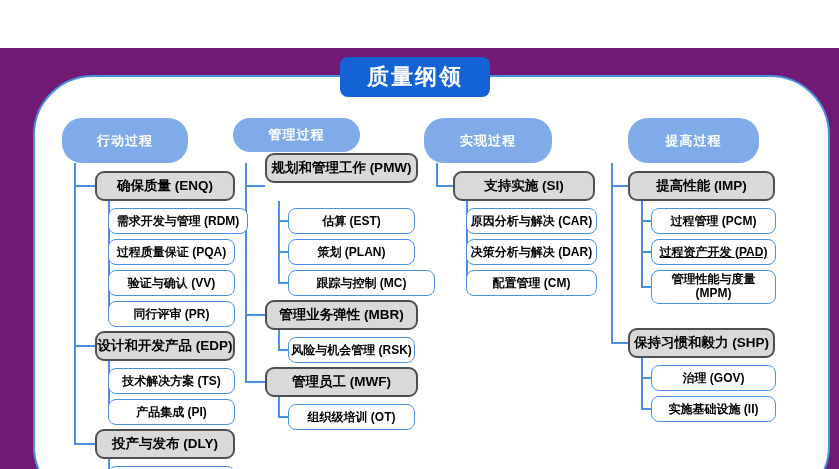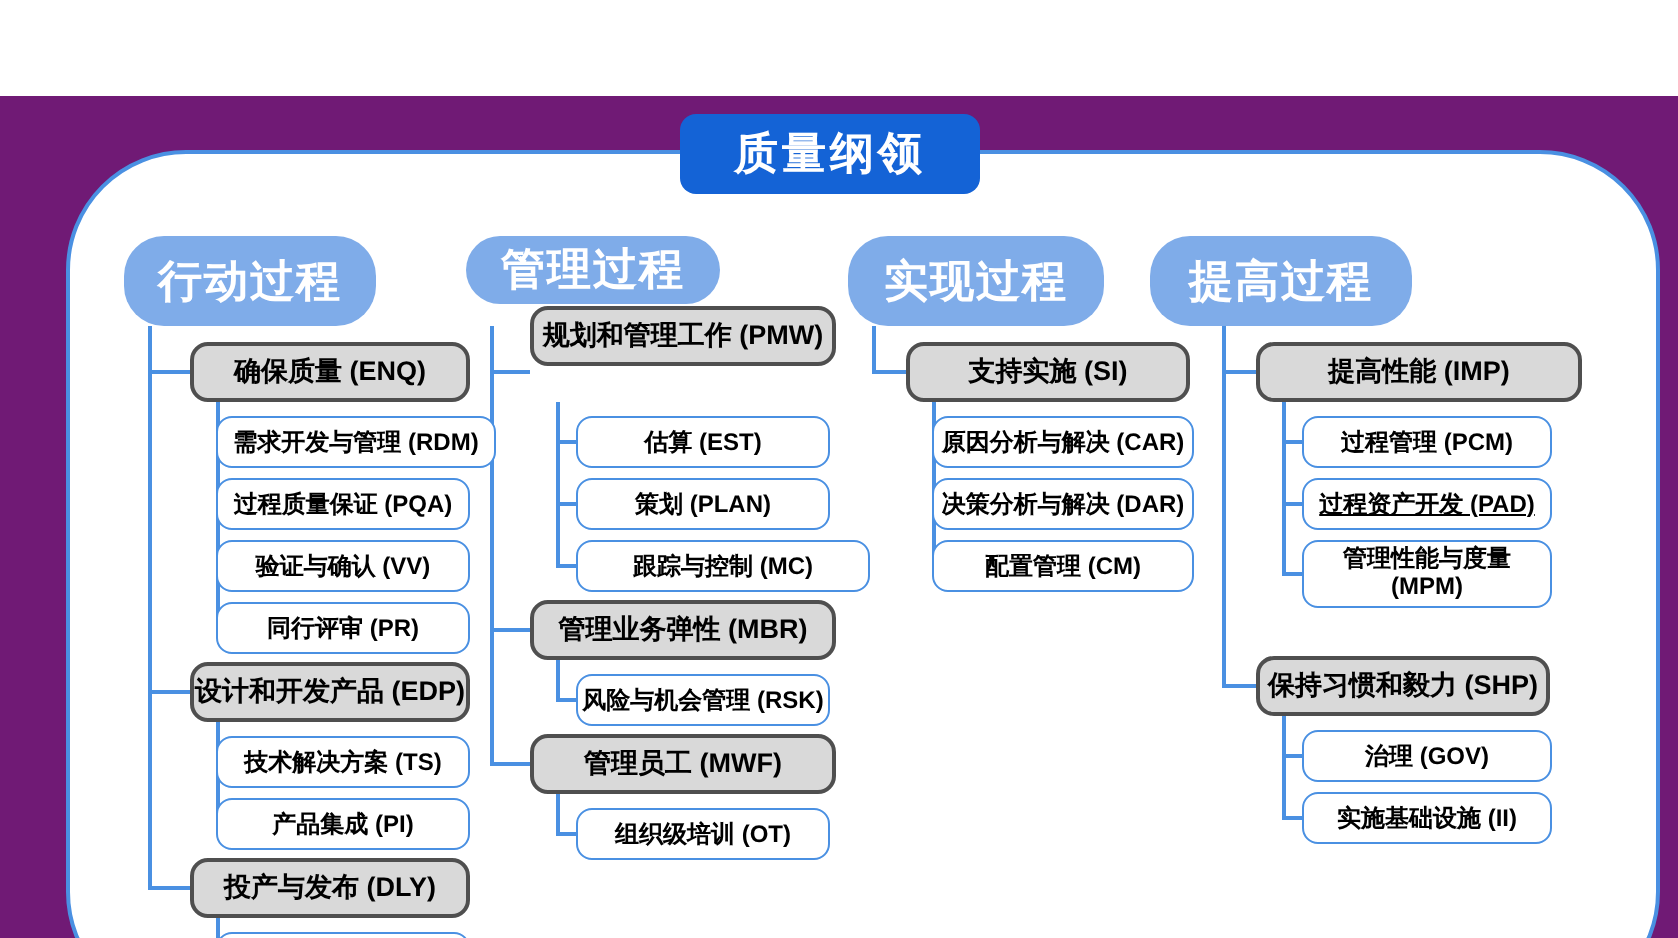--- a/index.html
+++ b/index.html
@@ -13,21 +13,21 @@
     border:2px solid var(--line,#4A90E2);border-radius:60px;z-index:0;background:#fff;
   }
   .title{
     position:absolute;left:340px;top:9px;width:150px;height:40px;
     background:var(--title-bg,#1463D6);border-radius:8px;color:#fff;
     font-size:22px;font-weight:bold;letter-spacing:2px;
     display:flex;align-items:center;justify-content:center;z-index:3;
   }
   .hdr{
     position:absolute;background:var(--header-bg,#7FACE9);border-radius:20px;color:#fff;
-    font-size:22px;font-weight:bold;letter-spacing:1px;
+    font-size:13px;font-weight:bold;letter-spacing:1px;
     display:flex;align-items:center;justify-content:center;z-index:2;
   }
   .gray{
     position:absolute;background:var(--group-bg,#D9D9D9);
     border:2px solid var(--group-border,#4F4F4F);border-radius:9px;
     color:#000;font-size:13.5px;font-weight:bold;white-space:nowrap;box-sizing:border-box;
     display:flex;align-items:center;justify-content:center;z-index:2;
   }
   .item{
     position:absolute;background:#fff;border:1.5px solid var(--item-border,#4A90E2);
@@ -95,23 +95,23 @@
       <div class="hline" style="left: 436px; top: 137px; width: 17px;"></div>
       <div class="gray" style="left: 453px; top: 123px; width: 142px; height: 30px;">支持实施 (SI)</div>
       <div class="hline" style="left: 466px; top: 172px; width: 0px;"></div>
       <div class="item" style="left: 466px; top: 160px; width: 131px; height: 26px;">原因分析与解决 (CAR)</div>
       <div class="hline" style="left: 466px; top: 203px; width: 0px;"></div>
       <div class="item" style="left: 466px; top: 191px; width: 131px; height: 26px;">决策分析与解决 (DAR)</div>
       <div class="hline" style="left: 466px; top: 234px; width: 0px;"></div>
       <div class="item" style="left: 466px; top: 222px; width: 131px; height: 26px;">配置管理 (CM)</div>
       <div class="vline" style="left: 466px; top: 153px; height: 82px;"></div>
       <div class="vline" style="left: 436px; top: 115px; height: 23px;"></div>
-      <div class="hdr" style="left: 575px; top: 70px; width: 131px; height: 45px;">提高过程</div>
+      <div class="hdr" style="left: 628px; top: 70px; width: 131px; height: 45px;">提高过程</div>
       <div class="hline" style="left: 611px; top: 137px; width: 17px;"></div>
-      <div class="gray" style="left: 628px; top: 123px; width: 163px; height: 30px;">提高性能 (IMP)</div>
+      <div class="gray" style="left: 628px; top: 123px; width: 147px; height: 30px;">提高性能 (IMP)</div>
       <div class="hline" style="left: 641px; top: 172px; width: 10px;"></div>
       <div class="item" style="left: 651px; top: 160px; width: 125px; height: 26px;">过程管理 (PCM)</div>
       <div class="hline" style="left: 641px; top: 203px; width: 10px;"></div>
       <div class="item" style="left: 651px; top: 191px; width: 125px; height: 26px; text-decoration: underline;">过程资产开发 (PAD)</div>
       <div class="hline" style="left: 641px; top: 238px; width: 10px;"></div>
       <div class="item wrap" style="left: 651px; top: 222px; width: 125px; height: 34px;">管理性能与度量 (MPM)</div>
       <div class="vline" style="left: 641px; top: 153px; height: 86px;"></div>
       <div class="hline" style="left: 611px; top: 294px; width: 17px;"></div>
       <div class="gray" style="left: 628px; top: 280px; width: 147px; height: 30px;">保持习惯和毅力 (SHP)</div>
       <div class="hline" style="left: 641px; top: 329px; width: 10px;"></div>

